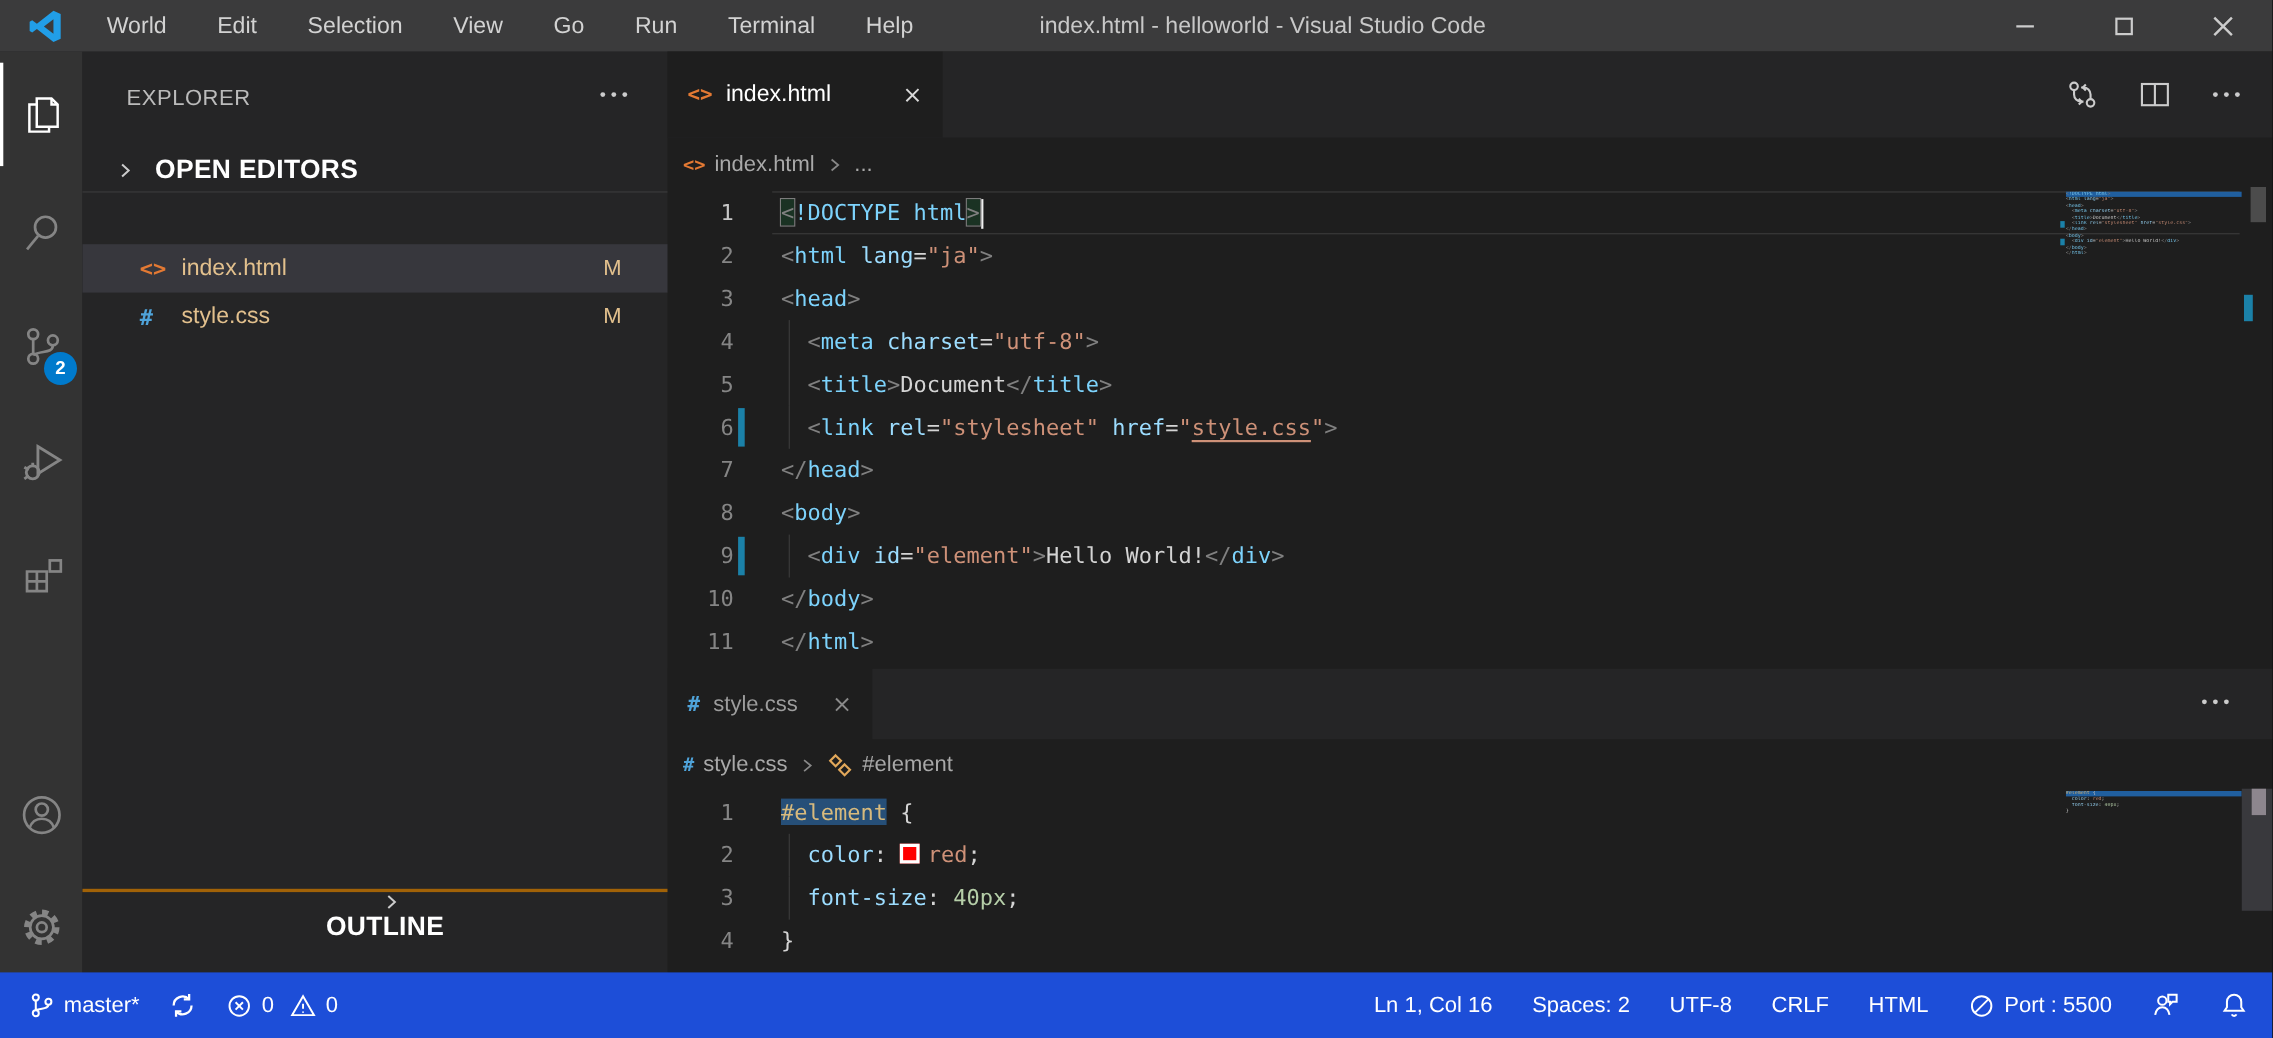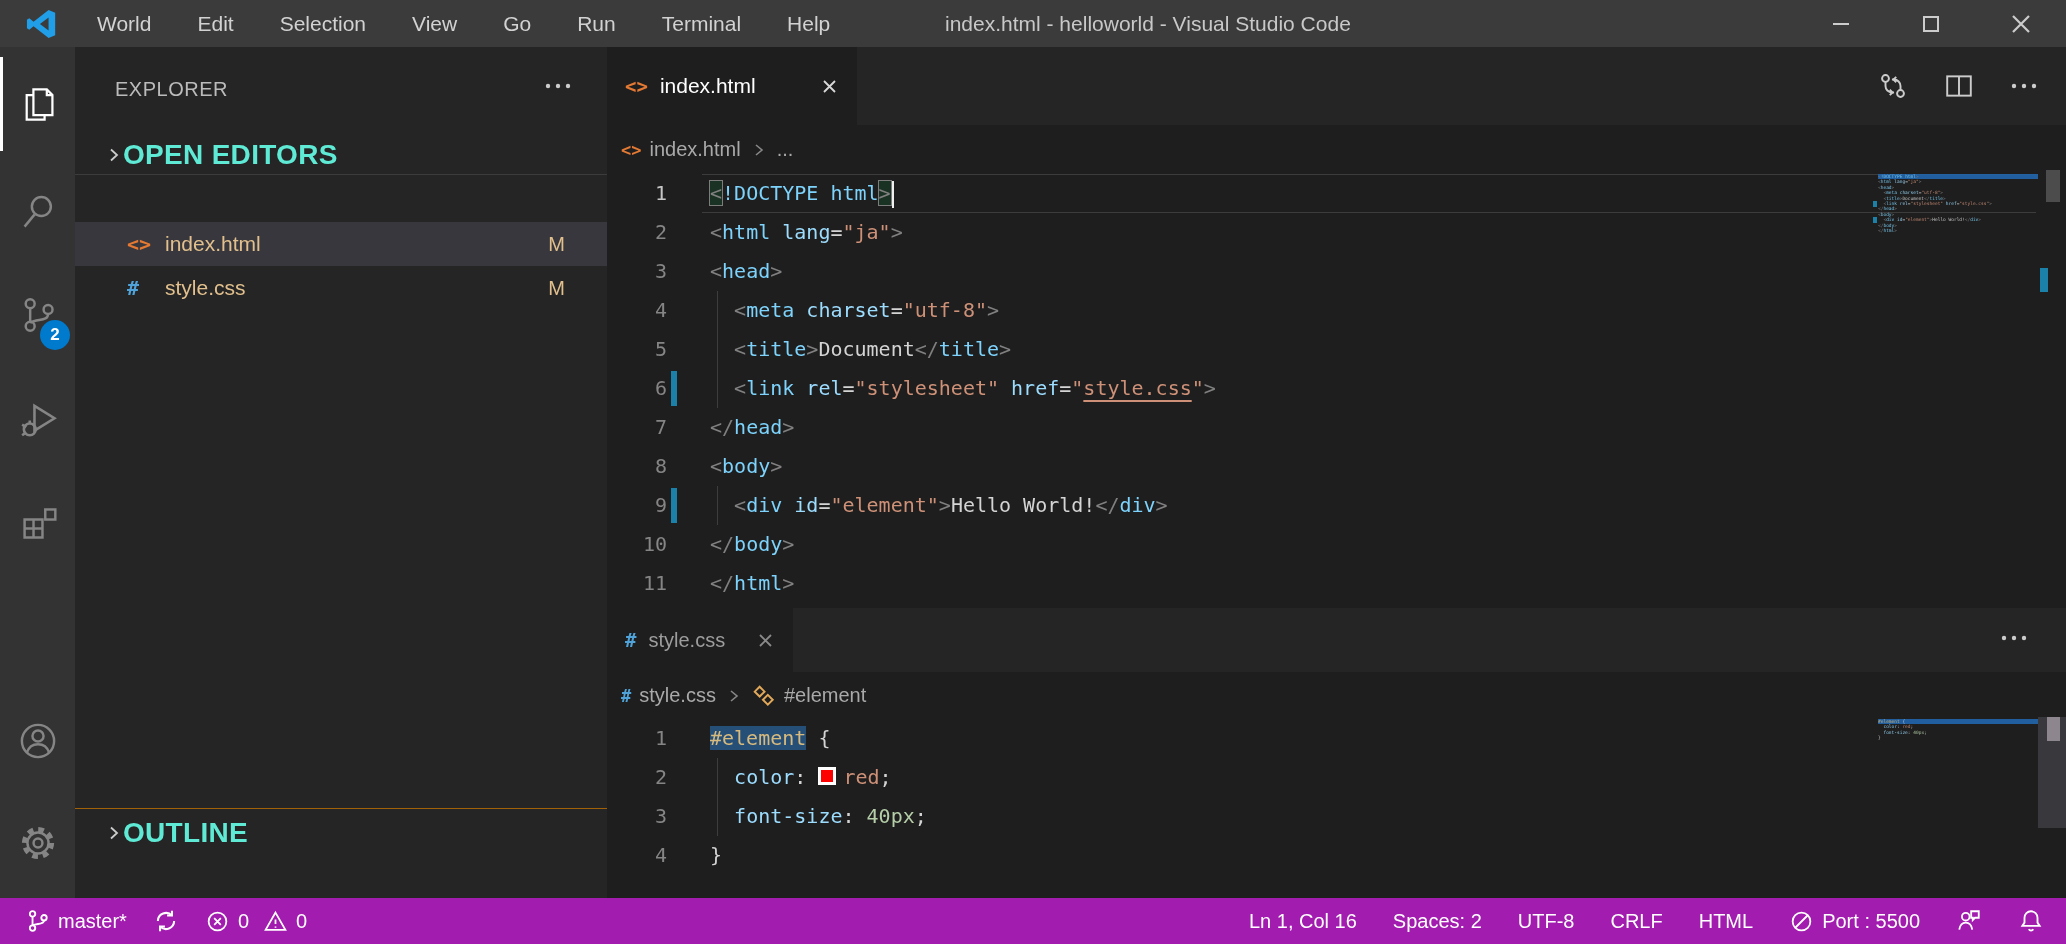--- a/index.html
+++ b/index.html
@@ -21,24 +21,24 @@
   .activitybar { position:absolute; left:0; top:47px; width:75px; bottom:46px; background:#333333; }
   .act-item { position:absolute; left:0; width:75px; height:94px; display:flex; align-items:center; justify-content:center; }
   .act-item.active { border-left:3px solid #ffffff; }
   .act-badge { position:absolute; left:40px; top:52px; width:30px; height:30px; border-radius:50%; background:#007acc; color:#ffffff; font-size:17px; font-weight:bold; display:flex; align-items:center; justify-content:center; }
   
   .sidebar { position:absolute; left:75px; top:47px; width:532px; bottom:46px; background:#252526; }
   .sb-title { position:absolute; left:40px; top:31px; font-size:20px; letter-spacing:0.5px; color:#bbbbbb; }
   .sb-more { position:absolute; right:35px; top:34px; display:flex; }
   .sb-row { position:absolute; left:0; width:532px; display:flex; align-items:center; }
   .sb-chevron { margin-left:30px; display:flex; flex:0 0 auto; }
-  .sb-sec-label { font-size:28px; font-weight:bold; color:#5eead4; letter-spacing:0.3px; }
+  .sb-sec-label { margin-left:18px; font-size:24px; font-weight:bold; color:#ffffff; letter-spacing:0.3px; }
   .row-open-editors { top:88px; height:40px; border-bottom:1px solid #3c3c3c; }
   .row-folder { top:129px; height:46px; }
-  .row-outline { top:761px; height:49px; border-top:1px solid #a16207; }
+  .row-outline { top:761px; height:49px; border-top:3px solid #a16207;flex-direction:column; }
   .row-timeline { top:810px; height:41px; border-top:1px solid #3c3c3c; }
   .files { position:absolute; left:0; top:175px; width:532px; }
   .file-row { height:44px; display:flex; align-items:center; }
   .file-row.selected { background:#37373d; }
   .file-icon { width:34px; margin-left:52px; font-family:"DejaVu Sans Mono",monospace; font-weight:bold; font-size:20px; flex:0 0 auto; }
   .file-name { margin-left:4px; font-size:21px; color:#e2c08d; }
   .file-badge { margin-left:auto; margin-right:42px; font-size:20px; color:#e2c08d; }
   
   .editors { position:absolute; left:607px; top:47px; right:0; bottom:46px; background:#1e1e1e; }
   .tabbar1 { position:absolute; left:0; top:0; right:0; height:78px; background:#252526; }
@@ -80,21 +80,21 @@
   .minimap { position:absolute; left:1271px; width:160px; overflow:hidden; }
   .minimap1 { top:127px; } .minimap2 { top:672px; }
   .mline { height:5.4px; line-height:5.4px; font-family:"DejaVu Sans Mono",monospace; font-size:4.5px; white-space:pre; overflow:hidden; opacity:0.9; }
   .mline.cur { background:#2166ad; }
   .mmark { position:absolute; left:1266px; width:4px; height:6px; background:#1b81a8; }
   .slider1 { position:absolute; left:1439px; top:123px; width:14px; height:32px; background:rgba(121,121,121,0.5); }
   .ovr1 { position:absolute; left:1433px; top:221px; width:8px; height:24px; background:#1b81a8; }
   .track2 { position:absolute; left:1431px; top:670px; width:28px; height:111px; background:#39393d; }
   .slider2 { position:absolute; left:1440px; top:670px; width:13px; height:24px; background:rgba(170,160,170,0.75); }
   
-  .statusbar { position:absolute; left:0; right:0; bottom:0; height:46px; background:#a21caf; color:#ffffff; display:flex; align-items:center; font-size:20px;text-align:right; }
+  .statusbar { position:absolute; left:0; right:0; bottom:0; height:60px; background:#1d4ed8; color:#ffffff; display:flex; align-items:center; font-size:20px;text-align:right; }
   .sb-left { display:flex; align-items:center; margin-left:26px; gap:26px; }
   .sb-right { display:flex; align-items:center; margin-left:auto; margin-right:22px; gap:36px; }
   .status-item { display:flex; align-items:center; gap:8px; white-space:nowrap; }
   svg { display:block; }
 </style>
 </head>
 <body>
 
 <div id="root">
 

